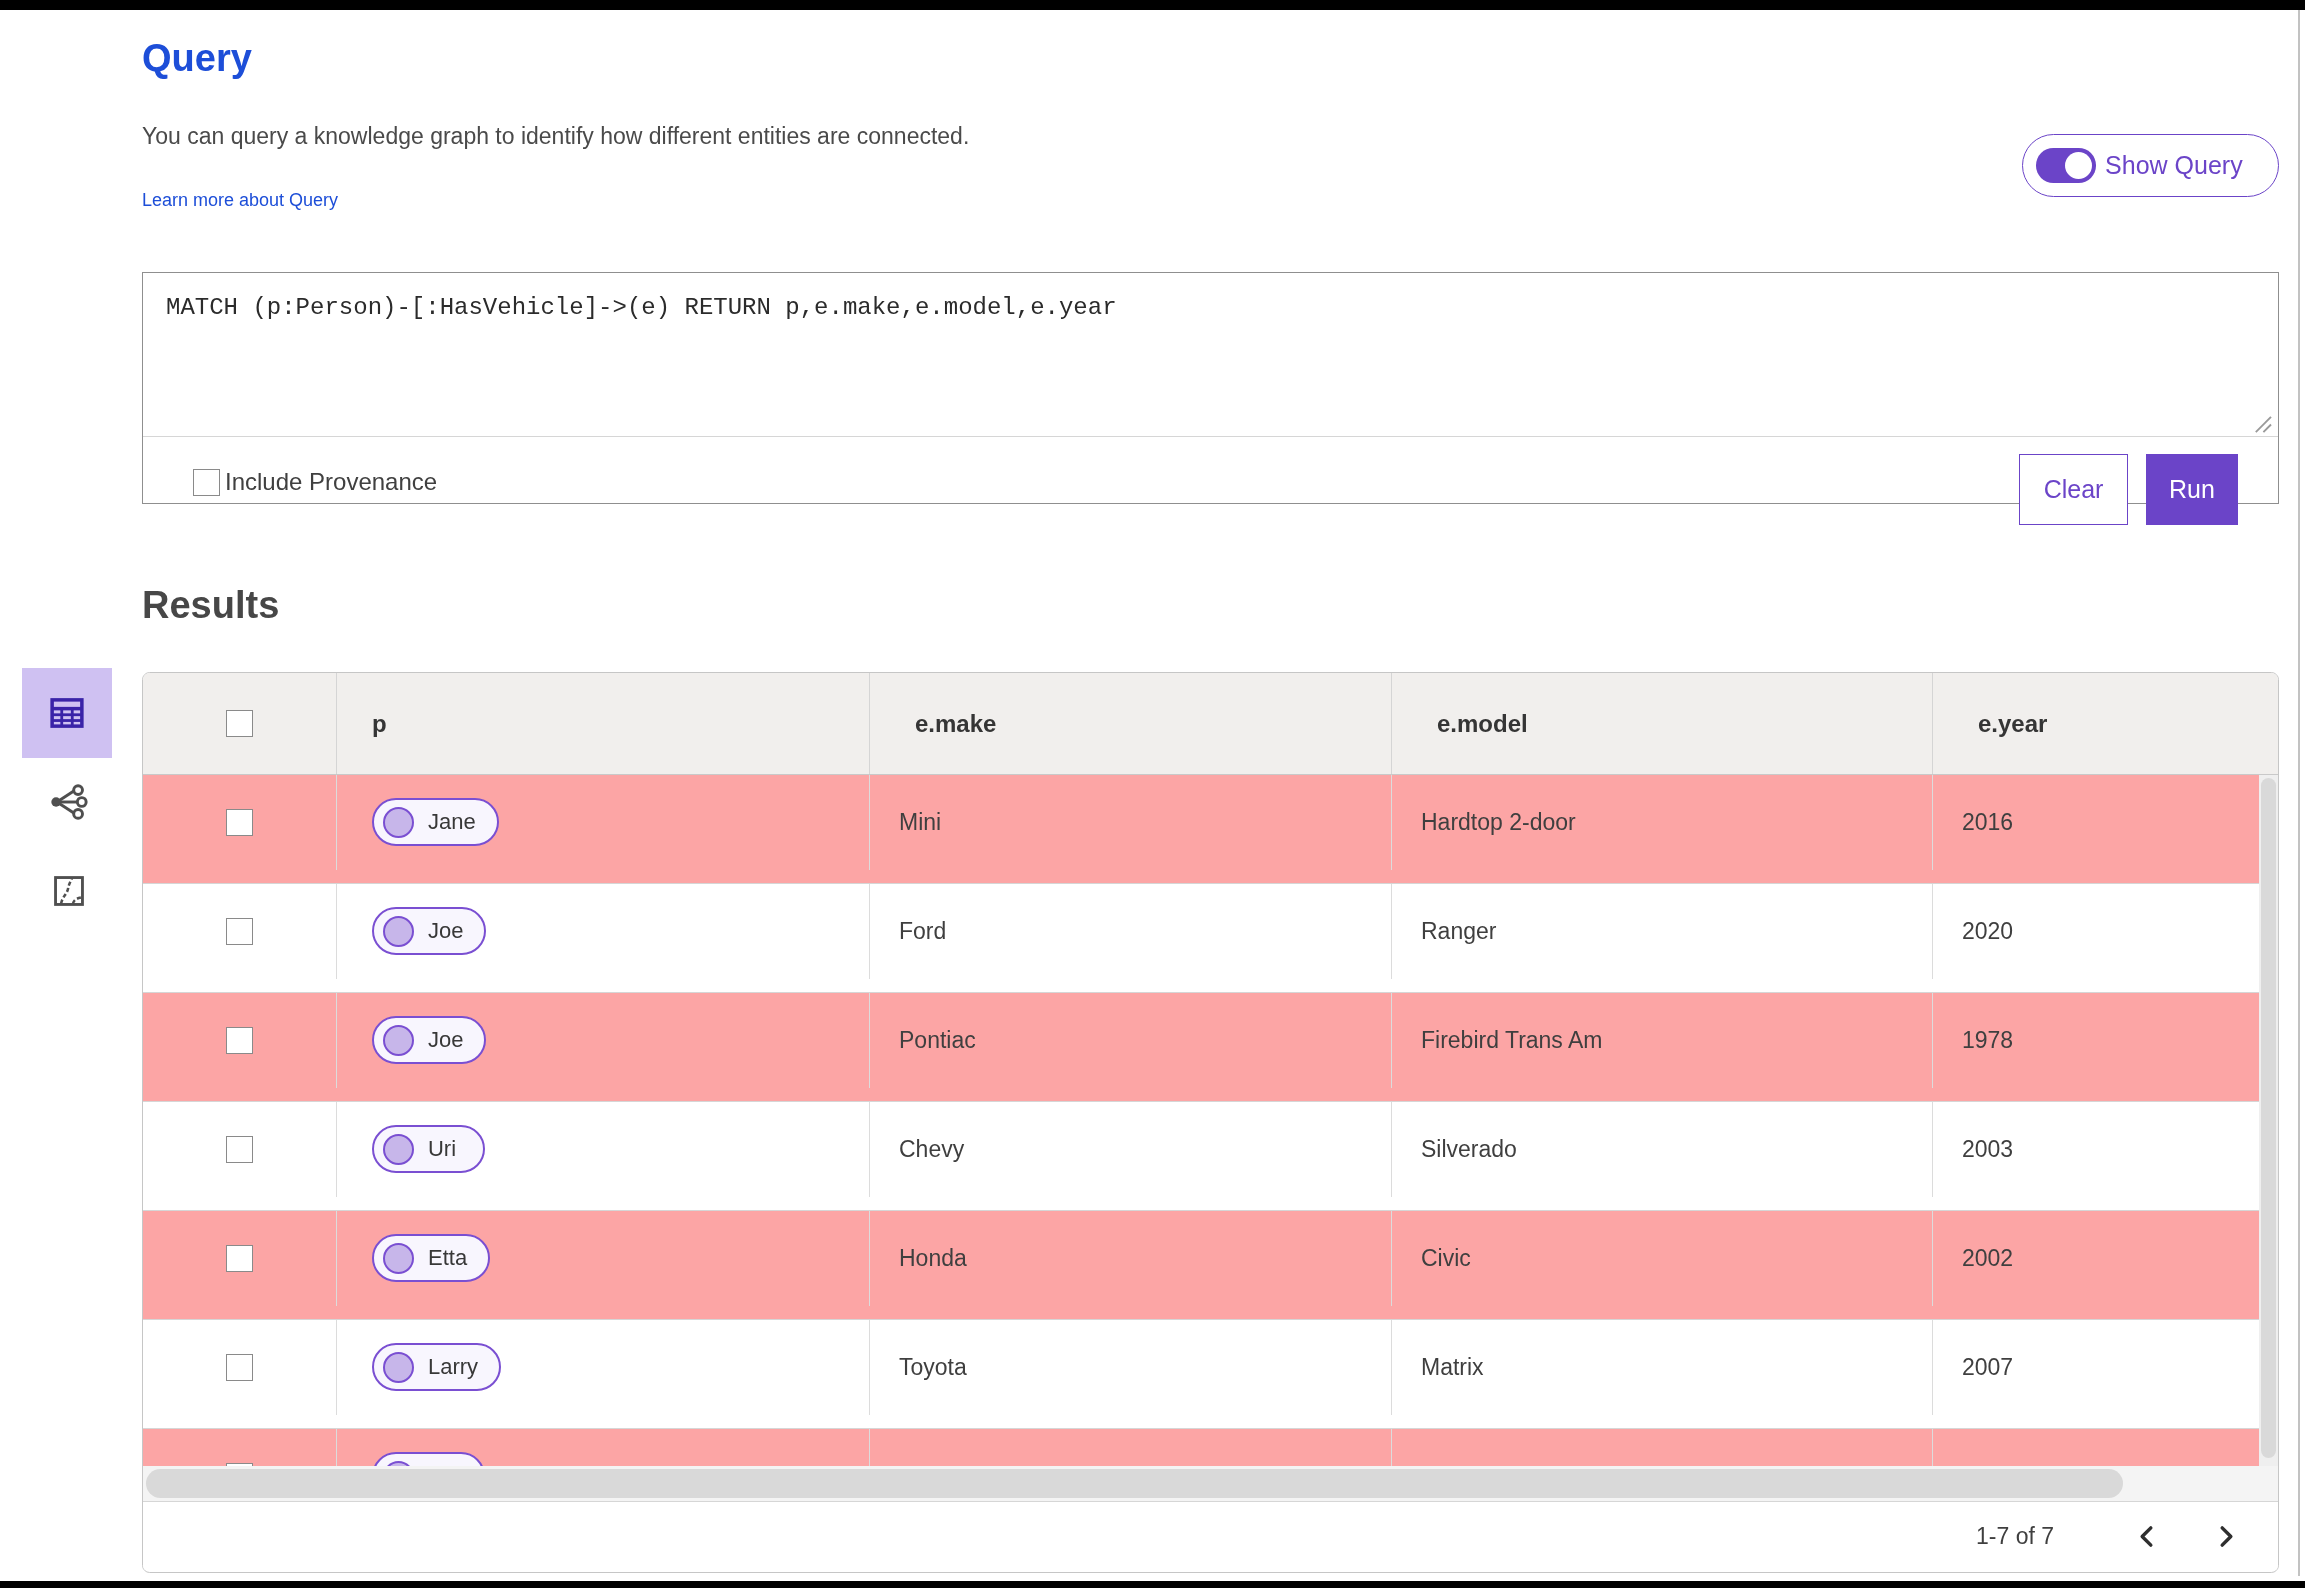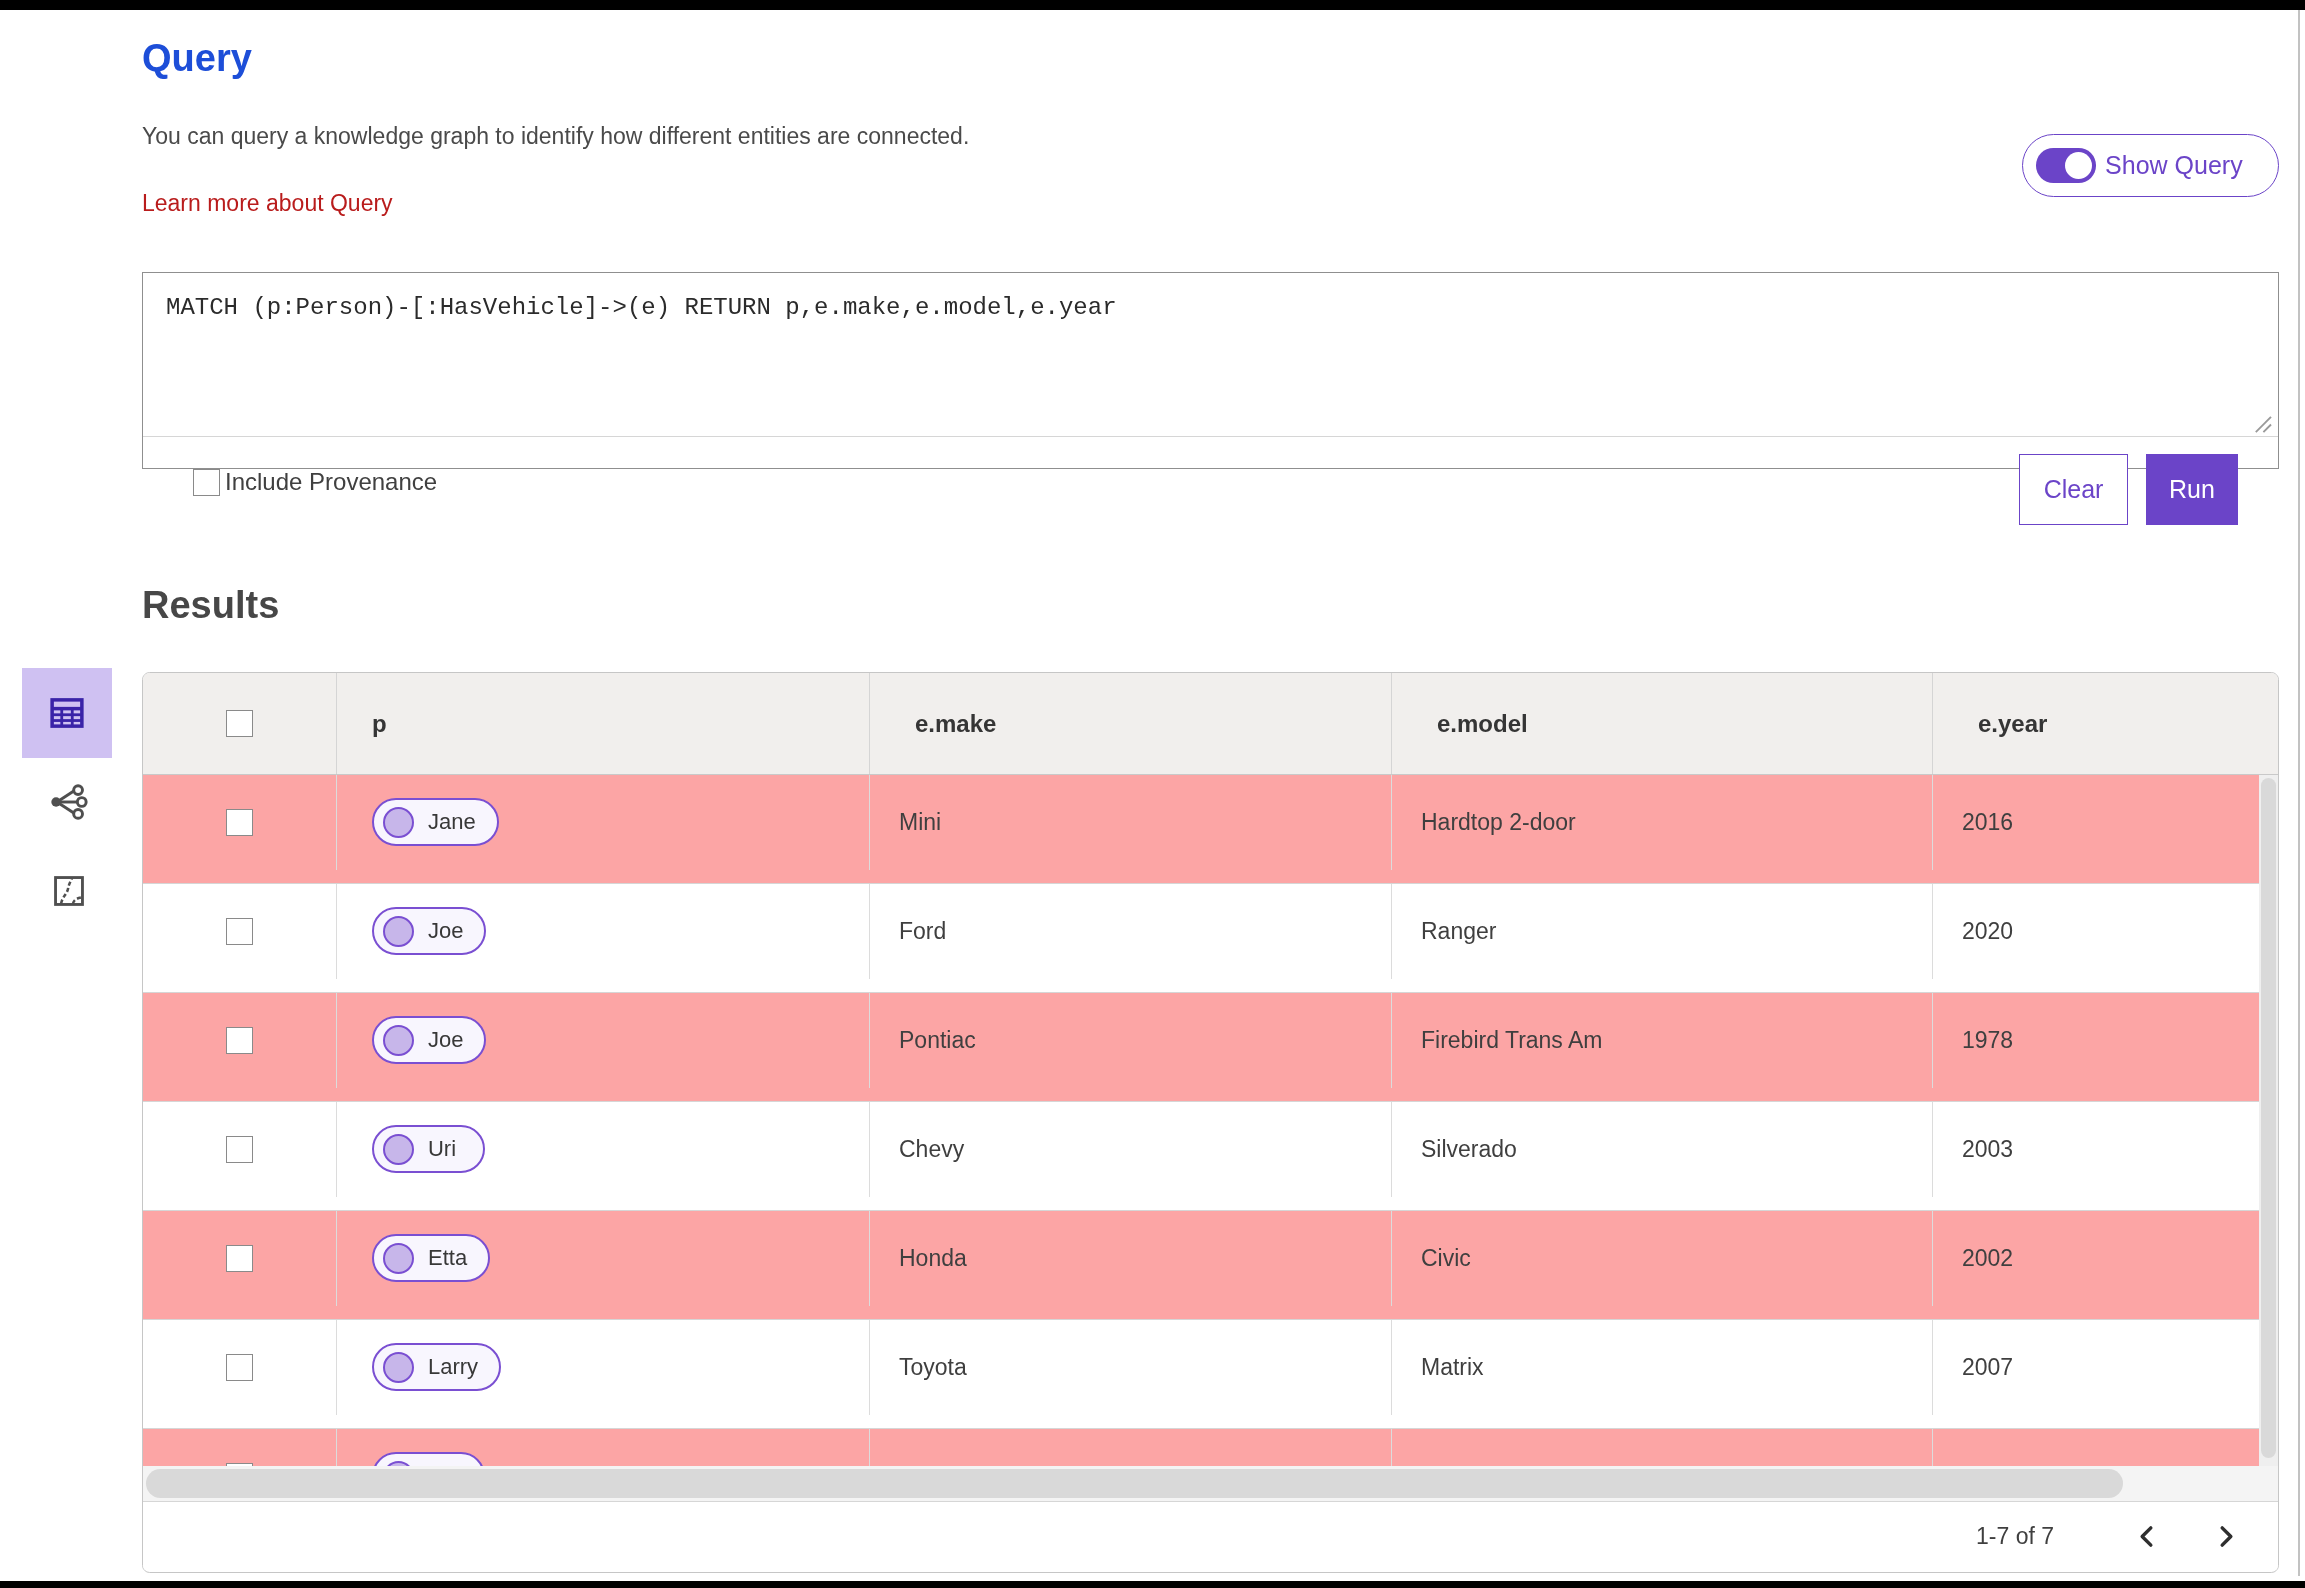--- a/index.html
+++ b/index.html
@@ -6,29 +6,29 @@
   body{font-family:"Liberation Sans",sans-serif;color:#4a4a4a;}
   .page{position:relative;width:2306px;height:1589px;background:#fff;overflow:hidden;}
 
   .topbar{position:absolute;left:0;top:0;width:2306px;height:9.6px;background:#000;}
   .bottombar{position:absolute;left:0;top:1581px;width:2306px;height:7.7px;background:#000;}
   .right-edge{position:absolute;left:2298px;top:9.6px;width:1.9px;height:1566px;background:#c2c2c2;}
 
   
   .query-title{position:absolute;left:142px;top:37px;font-size:38px;font-weight:700;color:#1d4ed8;}
   .desc{position:absolute;left:142px;top:123px;font-size:23px;color:#4a4a4a;}
-  .learn-link{position:absolute;left:142px;top:190px;font-size:23px;color:#b91c1c;cursor:pointer;text-align:right;}
+  .learn-link{position:absolute;left:142px;top:190px;font-size:18px;color:#1d4ed8;cursor:pointer;text-align:right;}
 
   .show-query-pill{position:absolute;left:2022px;top:134px;width:257px;height:63px;border:1.9px solid #6b44c8;
     border-radius:38px;display:flex;align-items:center;box-sizing:border-box;background:#fff;cursor:pointer;}
   .toggle{width:60px;height:35px;background:#6b44c8;border-radius:17.3px;margin-left:12.5px;position:relative;flex:none;}
   .toggle-knob{position:absolute;right:3.8px;top:3.8px;width:27px;height:27px;background:#fff;border-radius:50%;}
   .show-query-label{font-size:25px;color:#6b44c8;margin-left:9.6px;white-space:nowrap;}
 
-  .query-box{position:absolute;left:142px;top:272px;width:2137px;height:197px;border:1.9px solid #8f8f8f;
+  .query-box{position:absolute;left:142px;top:272px;width:2137px;height:232px;border:1.9px solid #8f8f8f;
     box-sizing:border-box;background:#fff;}
   .query-text{position:absolute;left:23px;top:19px;right:42px;font-family:"Liberation Mono",monospace;
     font-size:24px;color:#2b2b2b;white-space:pre-wrap;line-height:1.3;}
   .query-divider{position:absolute;left:0;right:0;top:163px;height:1px;background:#d6d6d6;}
   .resize-grip{position:absolute;right:4.8px;top:142px;width:23px;height:19px;}
   .provenance{position:absolute;left:50px;top:195px;display:flex;align-items:center;gap:5px;cursor:pointer;}
   .checkbox{width:27px;height:27px;border:1.9px solid #8a8a8a;background:#fff;box-sizing:border-box;flex:none;}
   .prov-label{font-size:24px;color:#404040;}
   .btn{position:absolute;display:flex;align-items:center;justify-content:center;font-size:25px;cursor:pointer;box-sizing:border-box;}
   .clear-btn{left:1876px;top:181px;width:109px;height:71px;border:1.9px solid #6b44c8;color:#6b44c8;background:#fff;}

